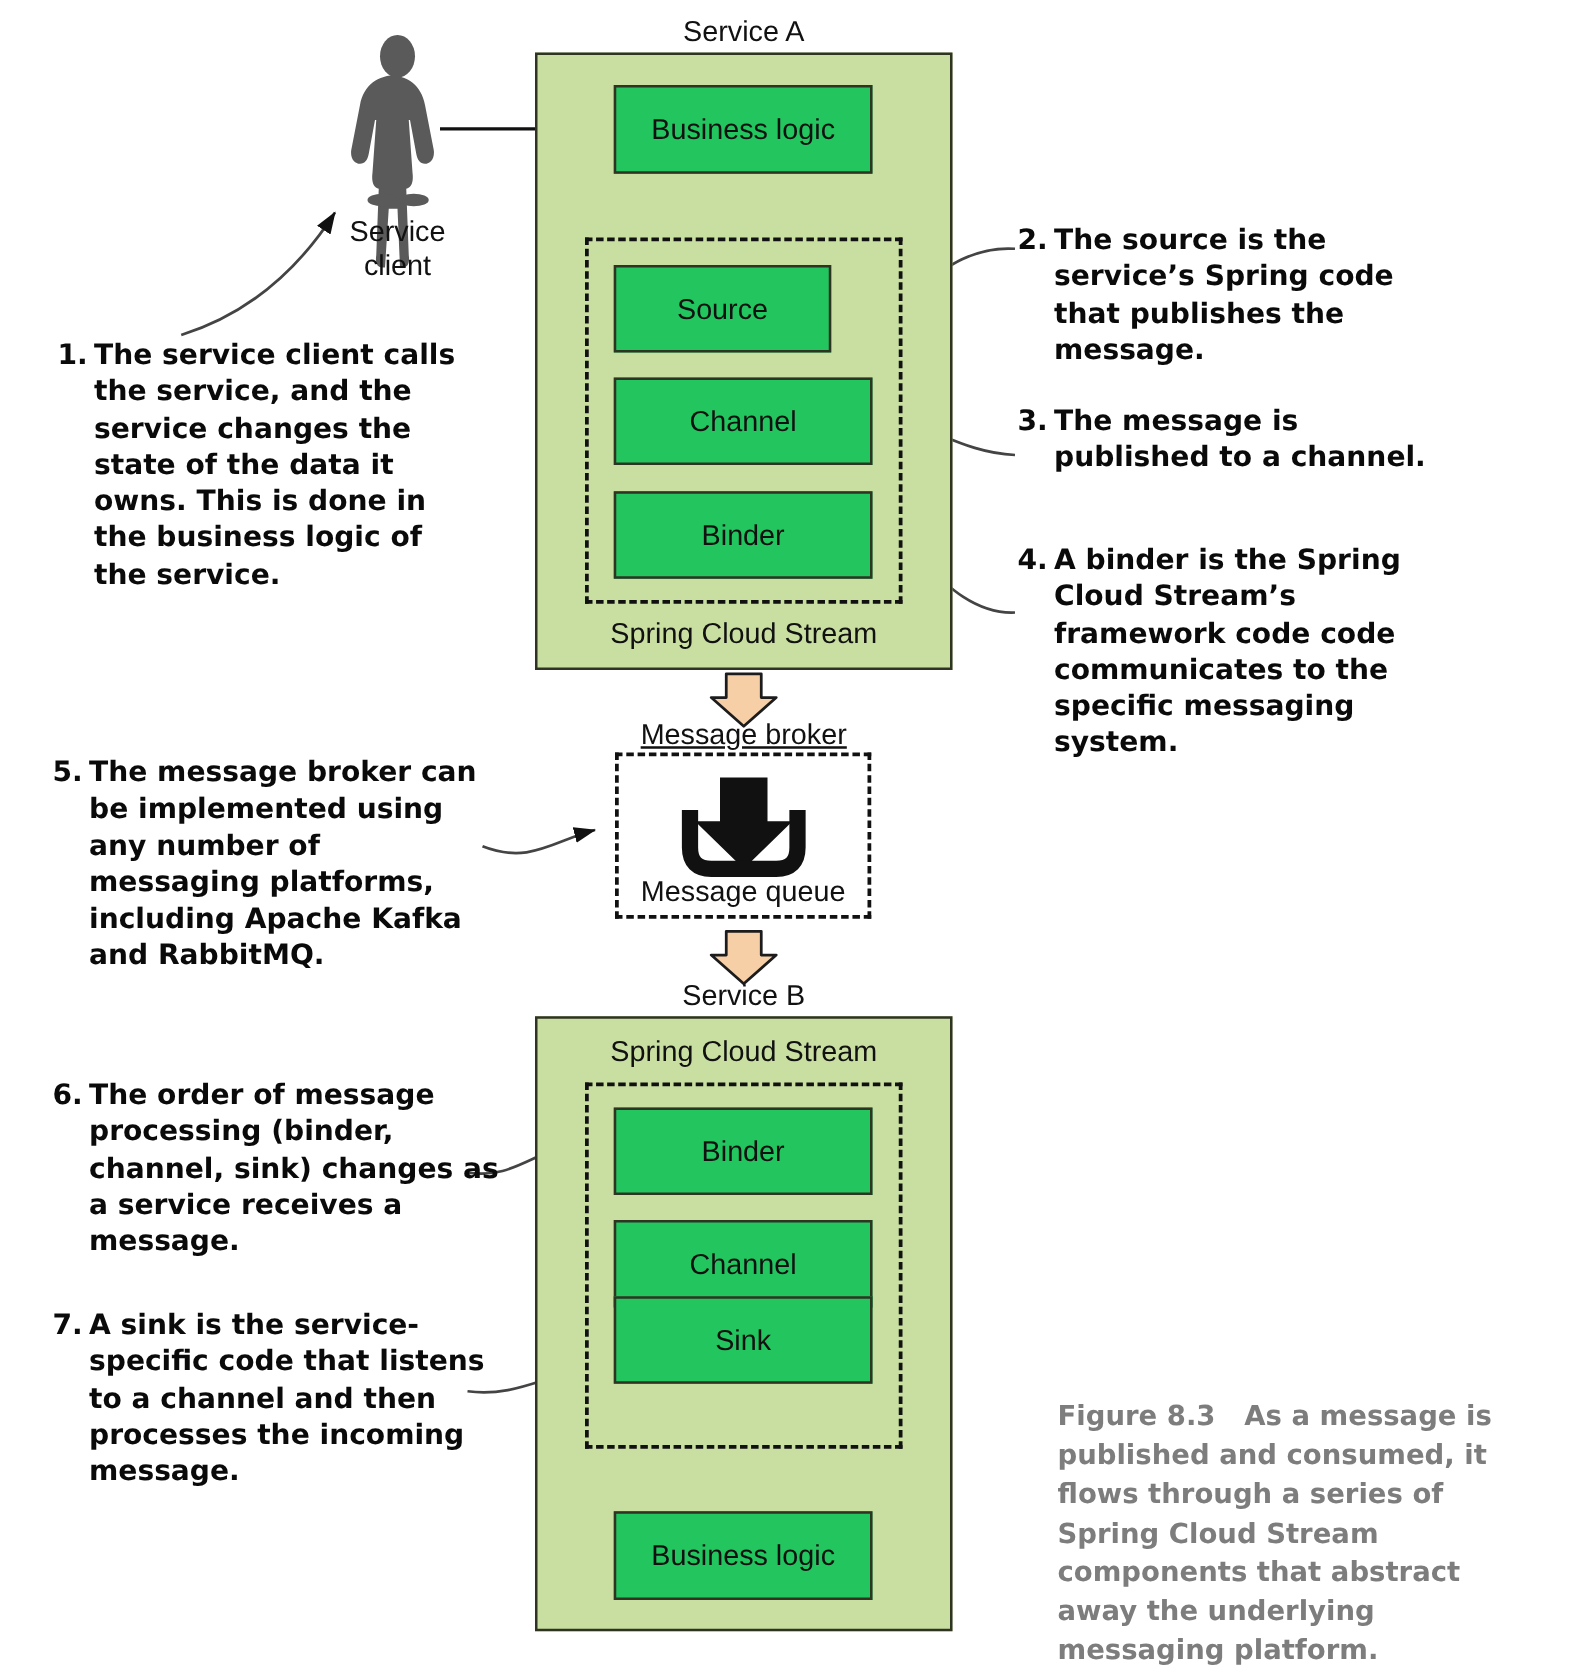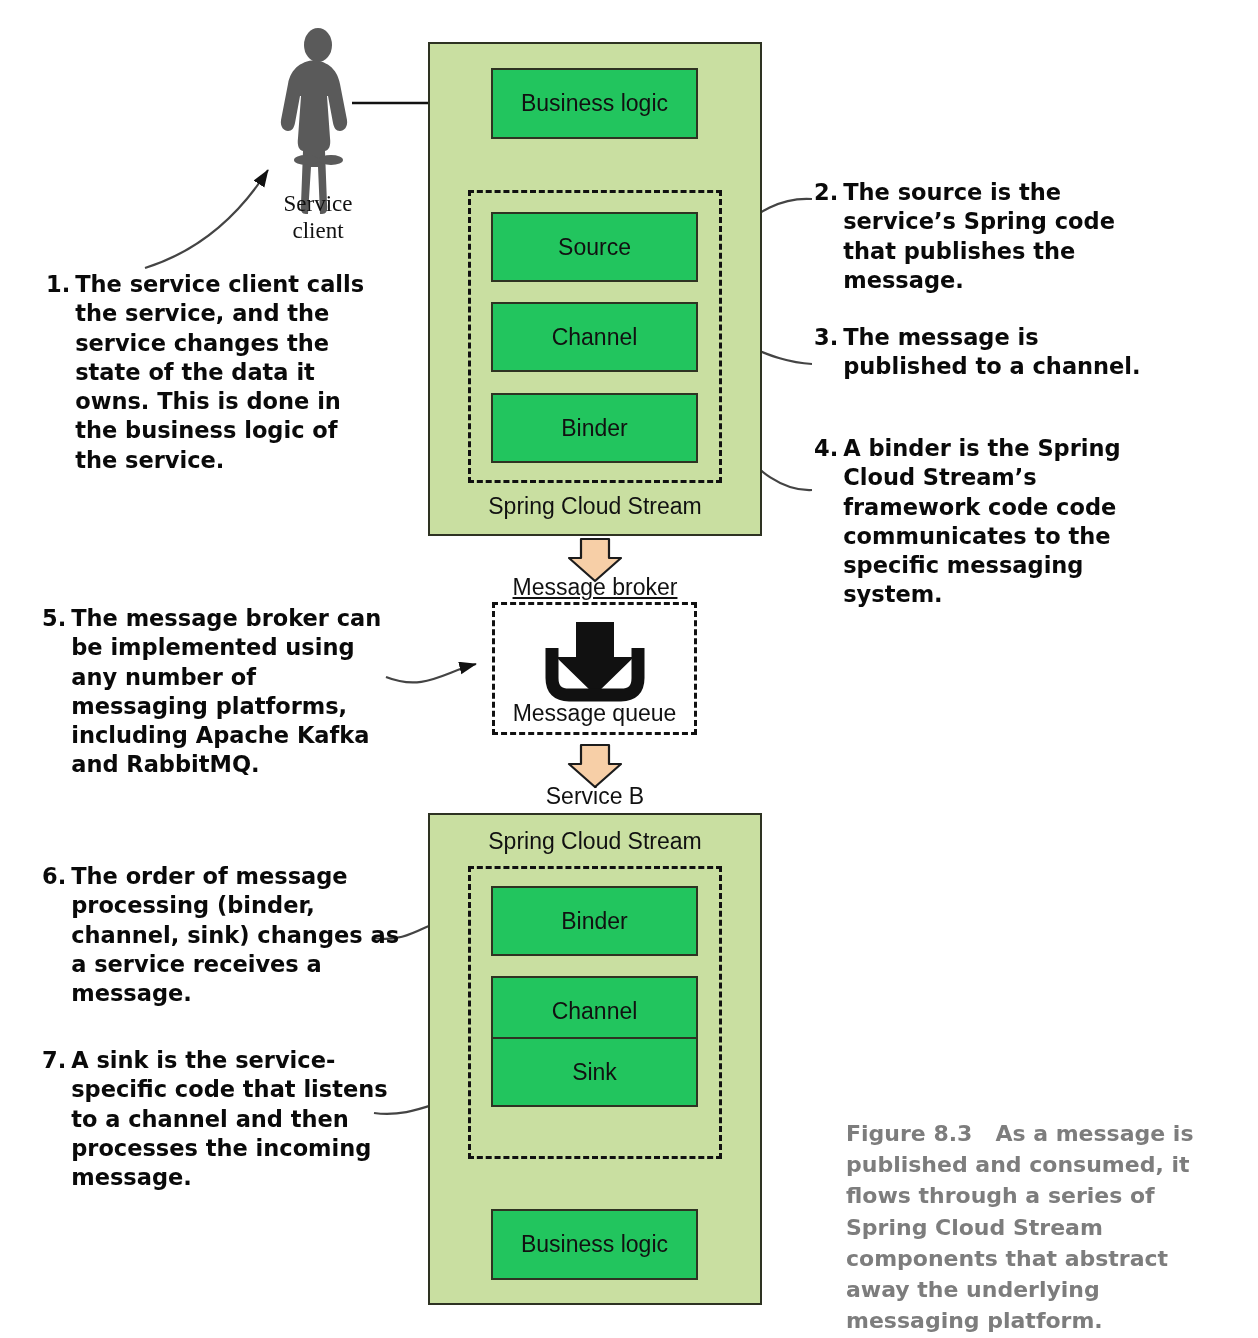--- a/index.html
+++ b/index.html
@@ -123,34 +123,35 @@
                l 1,0 l -3,42 c -1,8 1,12 5,13
                l -2,53 c -1,7 1,10 5,10 l 2,0 l 3,-47 l 7,0 l 2,47 l 2,0
                c 4,0 6,-3 5,-10 l -2,-53 c 4,-1 6,-5 5,-13
                l -3,-42 l 1,0 l 5,27 c 1,5 3,8 7,8 c 4,0 8,-4 7,-11
                l -7,-36 c -3,-16 -14,-24 -30,-24 z"></path>
       <ellipse cx="306" cy="160" rx="12" ry="5"></ellipse>
       <ellipse cx="331" cy="160" rx="12" ry="5"></ellipse>
     </g>
   </svg>
 
+  <div class="diag-label" style="left:428px;top:12px;width:334px;">Service A</div>
 
   <div class="service-box" style="left:428px;top:42px;width:334px;height:494px;"></div>
 
   <div class="comp-box" style="left:491px;top:68px;width:207px;height:71px;">Business logic</div>
 
   <div class="dashed-box" style="left:468px;top:190px;width:254px;height:293px;"></div>
 
-  <div class="comp-box" style="left:491px;top:212px;width:207px;height:70px;">Source</div>
+  <div class="comp-box" style="left:491px;top:212px;width:174px;height:70px;">Source</div>
   <div class="comp-box" style="left:491px;top:302px;width:207px;height:70px;">Channel</div>
   <div class="comp-box" style="left:491px;top:393px;width:207px;height:70px;">Binder</div>
 
   <div class="diag-label" style="left:428px;top:493px;width:334px;">Spring Cloud Stream</div>
 
-  <div class="diag-label two-line" style="left:258px;top:190px;width:120px;font-family:Liberation Serif, serif;">
+  <div class="diag-label two-line" style="left:258px;top:172px;width:120px;">
     <div>Service</div>
     <div>client</div>
   </div>
 
   <div class="diag-label" style="left:460px;top:574px;width:270px;text-decoration:underline;">Message broker</div>
 
   <div class="dashed-box" style="left:492px;top:602px;width:205px;height:133px;"></div>
 
   <div class="diag-label" style="left:492px;top:700px;width:205px;">Message queue</div>
 

